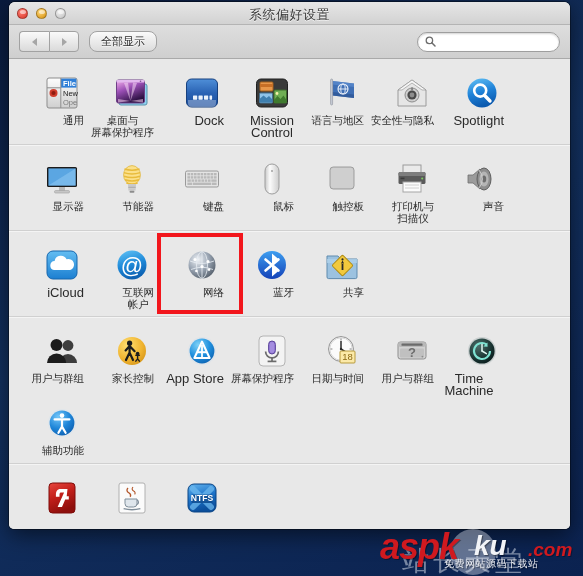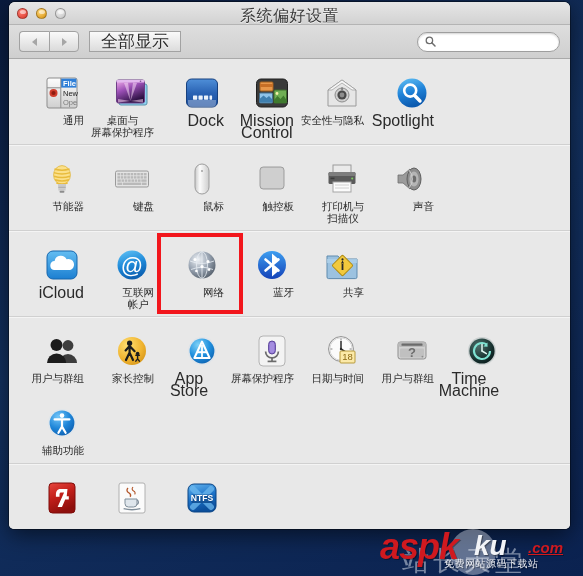--- a/index.html
+++ b/index.html
@@ -47,21 +47,21 @@
     height: 23px;
     flex: 0 0 23px;
     position: relative;
     background: linear-gradient(180deg, #e6e6e6 0%, #d2d2d2 100%);
     border-bottom: 1px solid #b4b4b4;
   }
   #title-text {
     position: absolute;
     left: 0; right: 0; top: 4px;
     text-align: center;
-    font-size: 16px;
+    font-size: 13px;
     color: #3c3c3c;
     text-shadow: 0 1px 0 rgba(255,255,255,0.7);
     letter-spacing: 0.5px;
   }
   .lights { position: absolute; left: 8px; top: 6px; display: flex; gap: 8px; }
   .light {
     width: 11px; height: 11px; border-radius: 50%;
     border: 1px solid rgba(0,0,0,0.28);
     position: relative;
   }
@@ -96,24 +96,24 @@
   }
   .navbtn.left  { border-radius: 4px 0 0 4px; border-right: none; }
   .navbtn.right { border-radius: 0 4px 4px 0; }
   .tri { width: 0; height: 0; border-top: 4px solid transparent; border-bottom: 4px solid transparent; }
   .tri.back    { border-right: 5px solid #a6a6a6; }
   .tri.forward { border-left: 5px solid #a6a6a6; }
 
   #showall {
     height: 21px;
     padding: 0 11px;
-    border-radius: 0;
+    border-radius: 8px;
     border: 1px solid #a2a2a2;
     background: linear-gradient(180deg, #fafafa 0%, #dcdcdc 100%);
-    font-size: 17px;
+    font-size: 11px;
     color: #2e2e2e;
     display: flex; align-items: center;
     text-shadow: 0 1px 0 rgba(255,255,255,0.8);
   }
 
   #searchbox {
     position: absolute;
     right: 10px;
     width: 143px; height: 20px;
     border-radius: 10px;
@@ -156,21 +156,21 @@
   }
   .pane .label {
     margin-top: 4px;
     font-size: 10.5px;
     line-height: 11.5px;
     color: #2a2a2a;
     text-align: center;
     white-space: pre-line;
     max-width: 70px;
   }
-  .pane.latin .label { font-size: 16px; }
+  .pane.latin .label { font-size: 13px; }
 
   .iconwrap {
     width: 44px; height: 42px;
     display: flex; align-items: flex-end; justify-content: center;
   }
 
   
   .pane.highlight::before {
     content: "";
     position: absolute;
@@ -221,26 +221,25 @@
     left: 96px; top: 4px;
     font-size: 28px;
     font-weight: bold;
     font-style: italic;
     color: #f2f4f8;
     text-shadow: 1px 1px 1px rgba(0,0,0,0.4);
   }
   #wm-com {
     position: absolute;
     left: 150px; top: 12px;
-    font-size: 15px;
+    font-size: 19px;
     font-weight: bold;
     font-style: italic;
     color: #d0191f;
     text-shadow: 1px 1px 0 rgba(0,0,0,0.3);
-    text-decoration: underline;
   }
   #wm-sub {
     position: absolute;
     left: 66px; top: 31px;
     font-size: 10px;
     color: #e9ebf1;
     letter-spacing: 0.5px;
     text-shadow: 1px 1px 1px rgba(0,0,0,0.45);
     white-space: nowrap;
   }
@@ -363,20 +362,34 @@
               <path d="M20 25 l3.5-4 3 3 3-3.5 3 4.5 v3 h-12.5 z" fill="#3f7a2e"></path>
               <circle cx="23" cy="18.5" r="1.4" fill="#f4f0a8"></circle>
             </svg>
           </div>
           <div class="label">Mission
 Control</div>
         </div>
         <div class="pane">
           <div class="iconwrap">
             <svg width="36" height="36" viewBox="0 0 36 36">
+              <path d="M8.5 6 L30 8.5 L30 23 L8.5 20.5 Z" fill="#3f6fb5"></path>
+              <path d="M8.5 6 L30 8.5 L30 12 L8.5 9.5 Z" fill="#5d8ccf" opacity="0.7"></path>
+              <path d="M8.5 17 L30 19.5 L30 23 L8.5 20.5 Z" fill="#2f5897" opacity="0.8"></path>
+              <circle cx="19" cy="14" r="5" fill="none" stroke="#eef3fb" stroke-width="1.1"></circle>
+              <ellipse cx="19" cy="14" rx="2.2" ry="5" fill="none" stroke="#eef3fb" stroke-width="0.9"></ellipse>
+              <line x1="14" y1="14" x2="24" y2="14" stroke="#eef3fb" stroke-width="0.9"></line>
+              <rect x="6.6" y="4" width="2" height="26" rx="1" fill="#c6ccd6" stroke="#8b919b" stroke-width="0.6"></rect>
+            </svg>
+          </div>
+          <div class="label">语言与地区</div>
+        </div>
+        <div class="pane">
+          <div class="iconwrap">
+            <svg width="36" height="36" viewBox="0 0 36 36">
               <path d="M18 5 L32 15 L32 31 L4 31 L4 15 Z" fill="#e6e6e6" stroke="#9a9a9a"></path>
               <path d="M18 5 L32 15 L28 15 L18 8 L8 15 L4 15 Z" fill="#f6f6f6" stroke="#9a9a9a" stroke-width="0.7"></path>
               <circle cx="18" cy="20" r="7" fill="#cfcfcf" stroke="#8d8d8d"></circle>
               <circle cx="18" cy="20" r="4.6" fill="#4a4a4a"></circle>
               <circle cx="18" cy="20" r="2.4" fill="#8e8e8e"></circle>
               <rect x="17.2" y="12.4" width="1.7" height="3" fill="#7e7e7e"></rect>
             </svg>
           </div>
           <div class="label">安全性与隐私</div>
         </div>
@@ -392,20 +405,32 @@
               </defs>
               <circle cx="18" cy="18" r="14.5" fill="url(#sp)"></circle>
               <circle cx="16.2" cy="15.6" r="6" fill="none" stroke="#ffffff" stroke-width="2.6"></circle>
               <line x1="20.4" y1="20.2" x2="26" y2="26" stroke="#ffffff" stroke-width="3.4" stroke-linecap="round"></line>
             </svg>
           </div>
           <div class="label">Spotlight</div>
         </div>
       </div>
       <div class="pane-row">
+        <div class="pane">
+          <div class="iconwrap">
+            <svg width="36" height="36" viewBox="0 0 36 36">
+              <rect x="3" y="6" width="30" height="20" rx="1.6" fill="#1b1b1b"></rect>
+              <rect x="4.4" y="7.4" width="27.2" height="17.2" fill="#5ba6e2"></rect>
+              <path d="M4.4 24.6 L31.6 7.4 L31.6 24.6 Z" fill="#8fc8f2" opacity="0.55"></path>
+              <rect x="15" y="26" width="6" height="4" fill="#b9b9b9"></rect>
+              <rect x="10.5" y="29.6" width="15" height="2.4" rx="1.1" fill="#c9c9c9" stroke="#9a9a9a" stroke-width="0.6"></rect>
+            </svg>
+          </div>
+          <div class="label">显示器</div>
+        </div>
         <div class="pane">
           <div class="iconwrap">
             <svg width="36" height="36" viewBox="0 0 36 36">
               <ellipse cx="18" cy="14" rx="8.4" ry="9.4" fill="#fbe08a" stroke="#e0b63c" stroke-width="0.8"></ellipse>
               <path d="M10.4 8 q7.6 2.4 15.2 0 M9.8 11.6 q8.2 2.6 16.4 0 M10 15.2 q8 2.6 16 0 M11 18.8 q7 2.4 14 0 M12.4 22 q5.6 2 11.2 0" fill="none" stroke="#e8bb3c" stroke-width="1.5"></path>
               <rect x="14" y="23" width="8" height="2.2" fill="#c9c9c9"></rect>
               <rect x="14.2" y="25.4" width="7.6" height="2" fill="#b0b0b0"></rect>
               <rect x="14.4" y="27.6" width="7.2" height="2" fill="#c9c9c9"></rect>
               <rect x="15.6" y="29.8" width="4.8" height="2" rx="0.8" fill="#8d8d8d"></rect>
             </svg>

